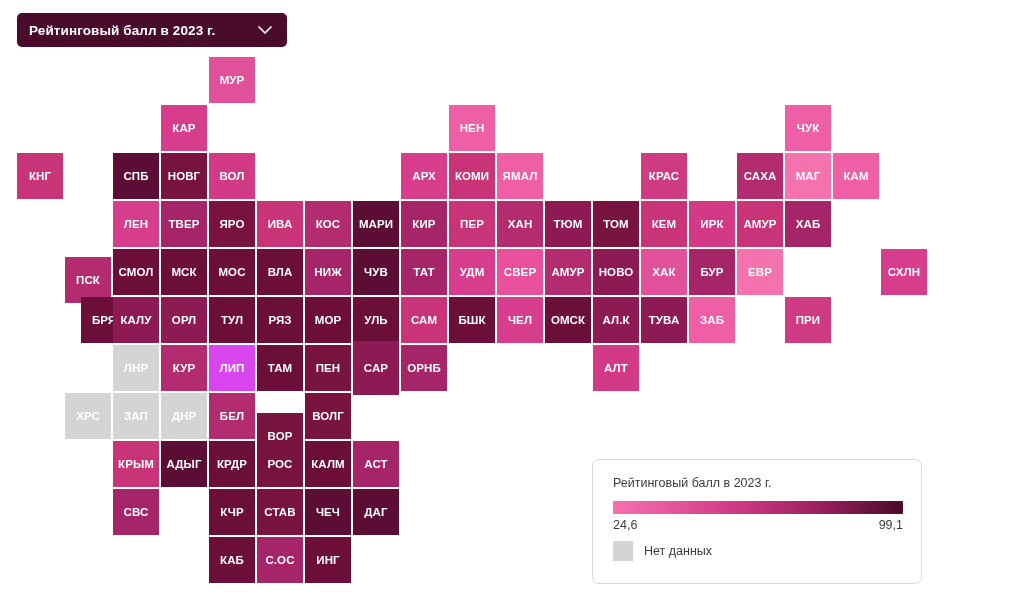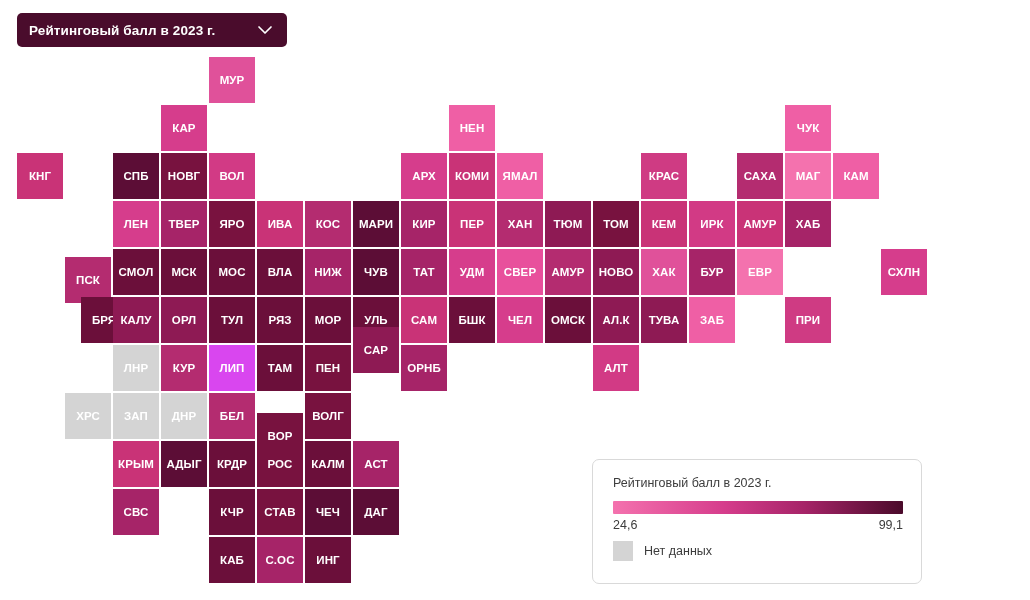--- a/index.html
+++ b/index.html
@@ -291,21 +291,21 @@
       </div>
       <div class="tile" style="left: 209px; top: 345px; width: 46px; height: 46px; background: #d946ef;">
         <span>ЛИП</span>
       </div>
       <div class="tile" style="left: 257px; top: 345px; width: 46px; height: 46px; background: rgb(107, 15, 58);">
         <span>ТАМ</span>
       </div>
       <div class="tile" style="left: 305px; top: 345px; width: 46px; height: 46px; background: rgb(120, 18, 63);">
         <span>ПЕН</span>
       </div>
-      <div class="tile" style="left: 353px; top: 327px; width: 46px; height: 46px; background: rgb(142, 26, 84);">
+      <div class="tile" style="left: 353px; top: 341px; width: 46px; height: 54px; background: rgb(142, 26, 84);">
         <span>САР</span>
       </div>
       <div class="tile" style="left: 401px; top: 345px; width: 46px; height: 46px; background: rgb(166, 36, 104);">
         <span>ОРНБ</span>
       </div>
       <div class="tile" style="left: 593px; top: 345px; width: 46px; height: 46px; background: rgb(210, 58, 133);">
         <span>АЛТ</span>
       </div>
       <div class="tile nodata" style="left: 65px; top: 393px; width: 46px; height: 46px; background: rgb(212, 212, 212); text-align: center;">
         <span>ХРС</span>

